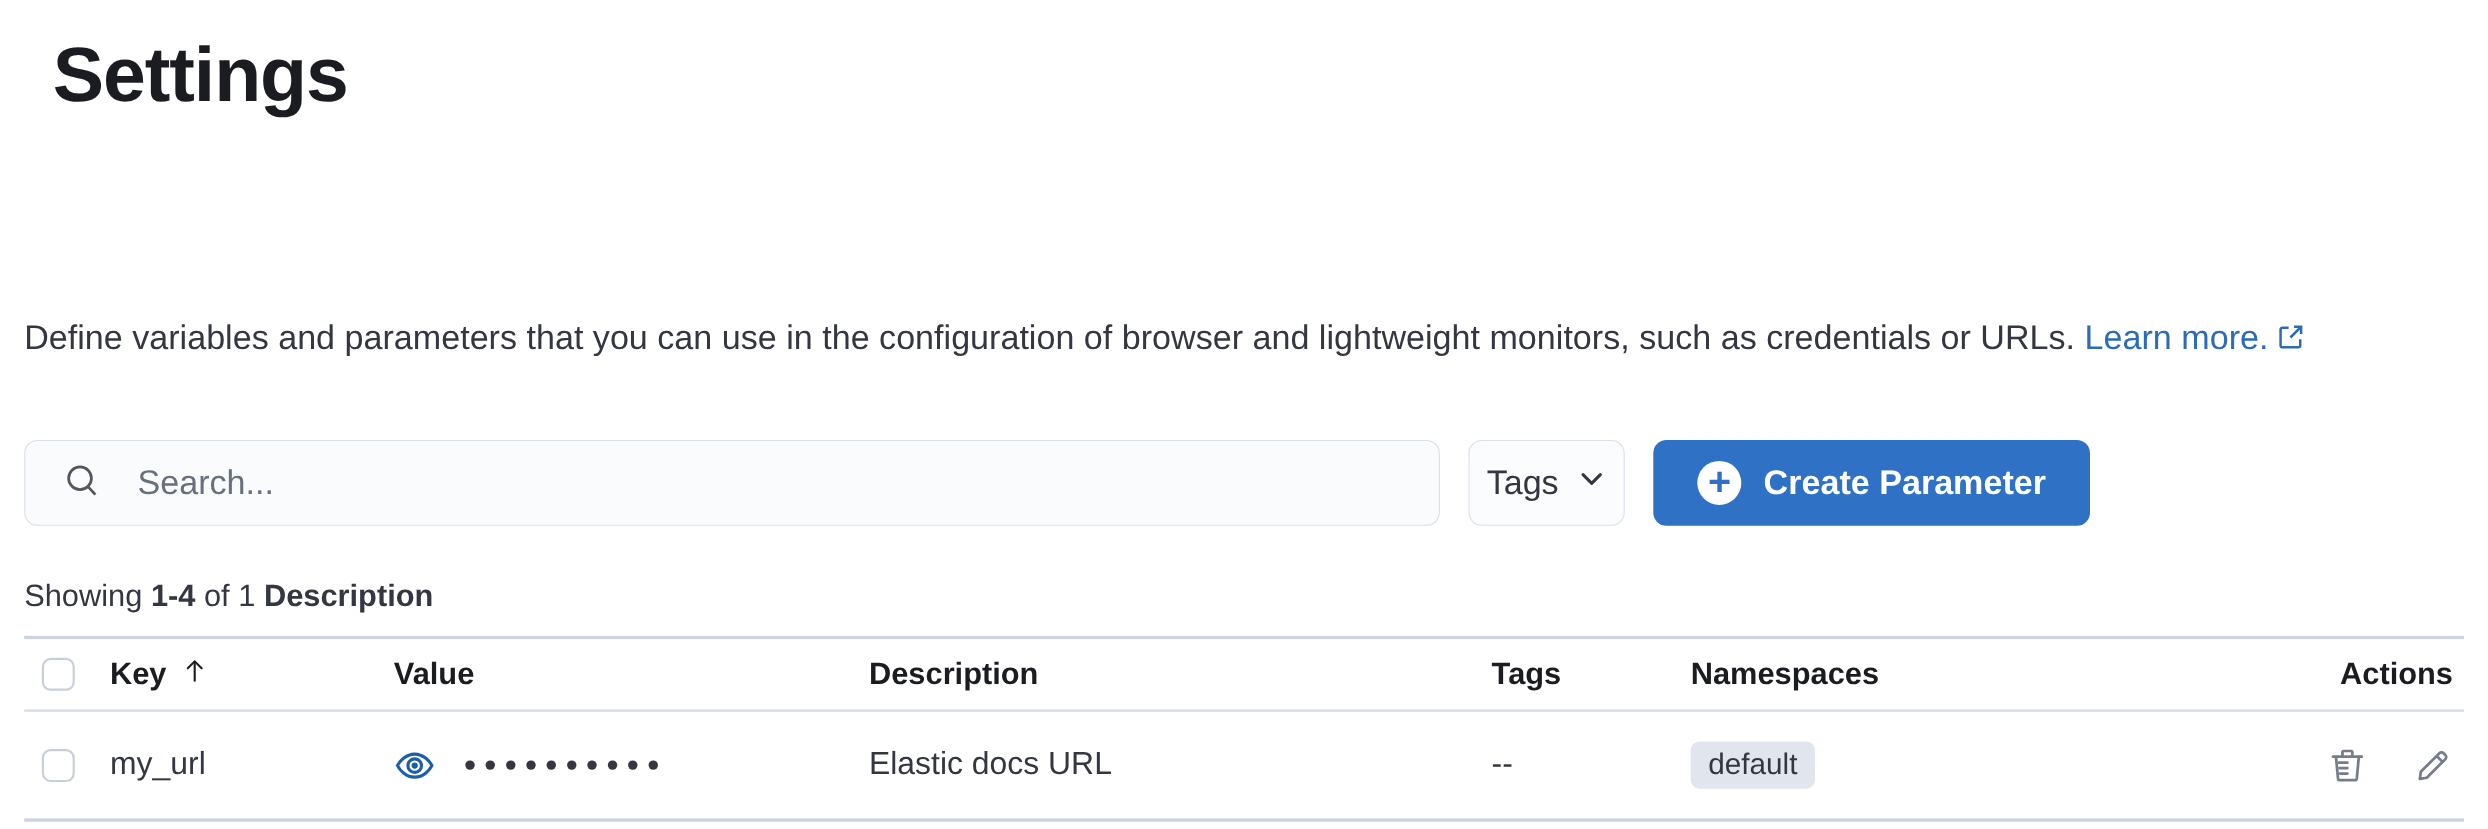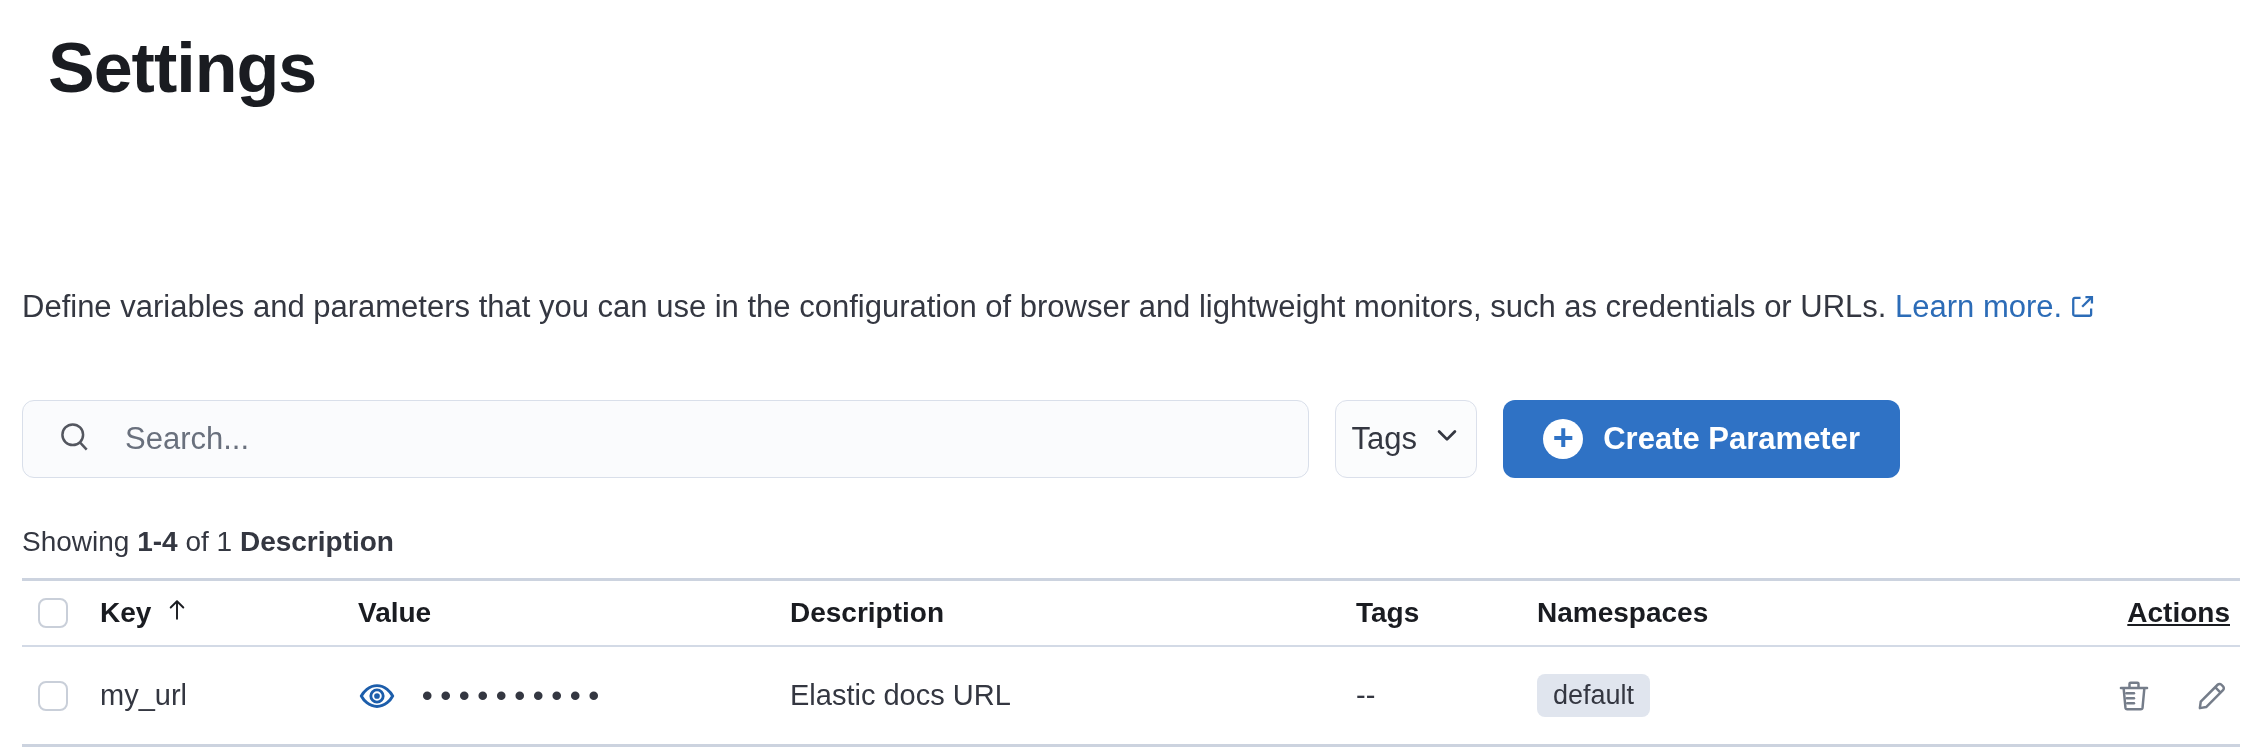--- a/index.html
+++ b/index.html
@@ -104,21 +104,21 @@
   .t-row {
     display: grid;
     grid-template-columns: 78px 258px 432px 566px 181px 263px 1fr;
     align-items: center;
     text-align: right;
   }
   .t-head { height: 66px; border-bottom: 2px solid #d3dae6; }
   .t-body { height: 100px; border-bottom: 3px solid #ccd3df; }
   .th { font-size: 28px; font-weight: 700; color: #1a1c21; display: flex; align-items: center; gap: 12px; }
   .td { font-size: 29px; color: #343741; display: flex; align-items: center; }
-  .cell-actions { justify-content: flex-end; padding-right: 10px; display: flex; align-items: center; gap: 42px; text-decoration: underline; }
+  .cell-actions { justify-content: flex-end; padding-right: 10px; display: flex; align-items: center; gap: 42px; }
   .checkbox {
     width: 30px; height: 30px; margin-left: 16px;
     border: 2px solid #c9cfd9; border-radius: 8px; background: #fff;
     cursor: pointer;
   }
   .eye-btn { cursor: pointer; display: inline-flex; margin-right: 26px; }
   .masked {
     font-size: 30px; font-weight: 700; letter-spacing: 8px; color: #343741;
     white-space: nowrap;
   }

